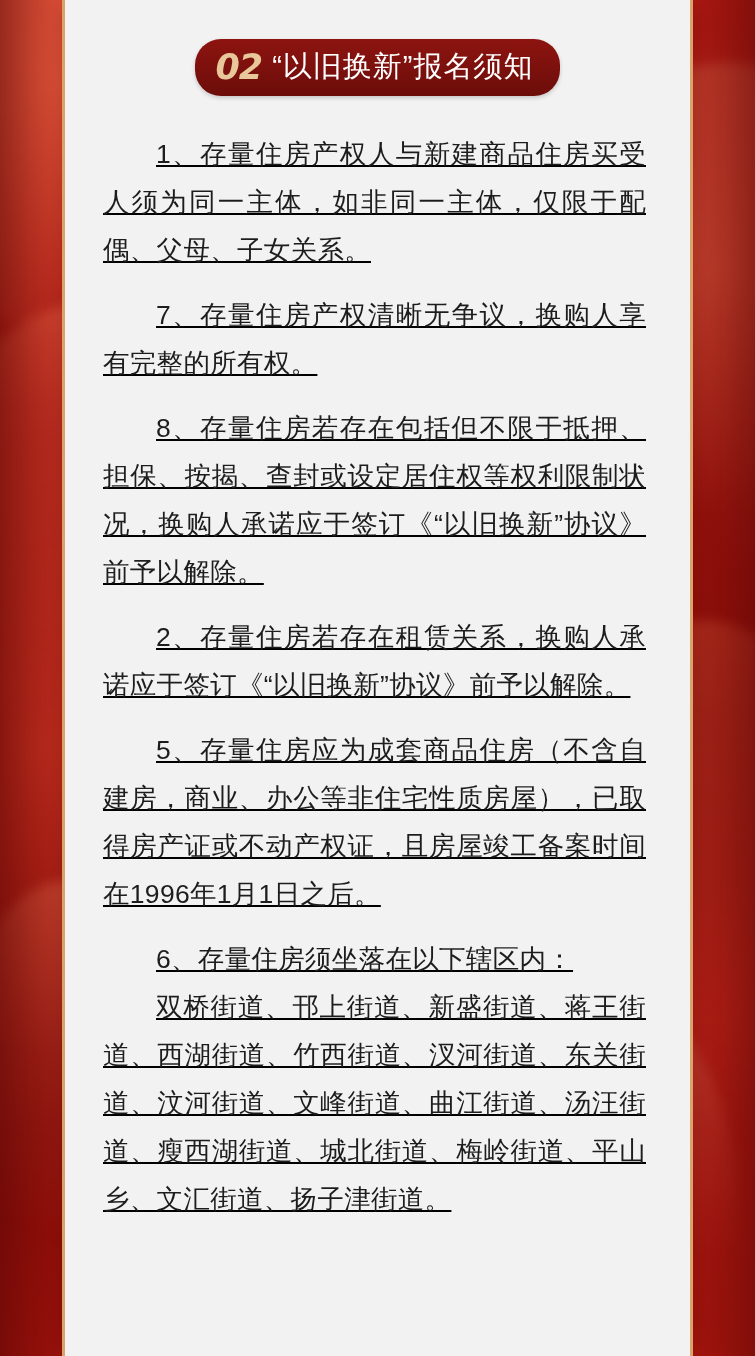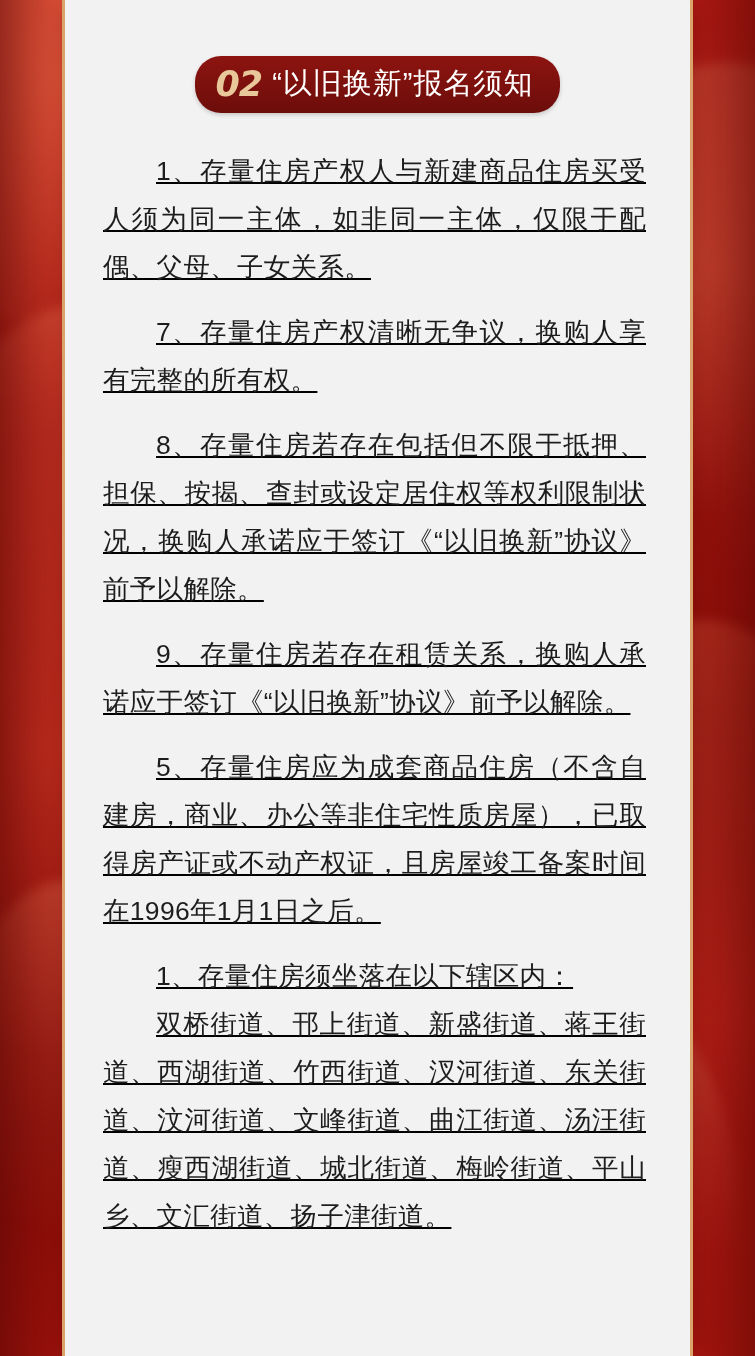--- a/index.html
+++ b/index.html
@@ -78,21 +78,21 @@
     top: 0;
     width: 631px;
     height: 1356px;
     background: #f2f2f2;
     box-sizing: border-box;
     border-left: 3px solid #d9a36a;
     border-right: 3px solid #d9a36a;
     box-shadow: 0 0 24px rgba(60,0,0,0.35);
   }
   .card-inner {
-    padding: 17px 26px;
+    padding: 0 26px;
     box-sizing: border-box;
     height: 100%;
   }
 
   
   .title-wrap {
     display: flex;
     justify-content: center;
     padding-top: 39px;
   }
@@ -167,21 +167,21 @@
         <div class="title-pill">
           <span class="title-num">02</span>
           <span class="title-text">“以旧换新”报名须知</span>
         </div>
       </div>
 
       <div class="body">
         <p class="para indent">1、存量住房产权人与新建商品住房买受人须为同一主体，如非同一主体，仅限于配偶、父母、子女关系。</p>
         <p class="para indent">7、存量住房产权清晰无争议，换购人享有完整的所有权。</p>
         <p class="para indent">8、存量住房若存在包括但不限于抵押、担保、按揭、查封或设定居住权等权利限制状况，换购人承诺应于签订《“以旧换新”协议》前予以解除。</p>
-        <p class="para indent">9、存量住房若存在租赁关系，换购人承诺应于签订《“以旧换新”协议》前予以解除。</p>
+        <p class="para indent">2、存量住房若存在租赁关系，换购人承诺应于签订《“以旧换新”协议》前予以解除。</p>
         <p class="para indent">5、存量住房应为成套商品住房（不含自建房，商业、办公等非住宅性质房屋），已取得房产证或不动产权证，且房屋竣工备案时间在1996年1月1日之后。</p>
-        <p class="para indent para-tight">1、存量住房须坐落在以下辖区内：</p>
+        <p class="para indent para-tight">6、存量住房须坐落在以下辖区内：</p>
         <p class="para indent para-list">双桥街道、邗上街道、新盛街道、蒋王街道、西湖街道、竹西街道、汊河街道、东关街道、汶河街道、文峰街道、曲江街道、汤汪街道、瘦西湖街道、城北街道、梅岭街道、平山乡、文汇街道、扬子津街道。</p>
       </div>
 
     </div>
   </div>
 </div>
 
 </body></html>

